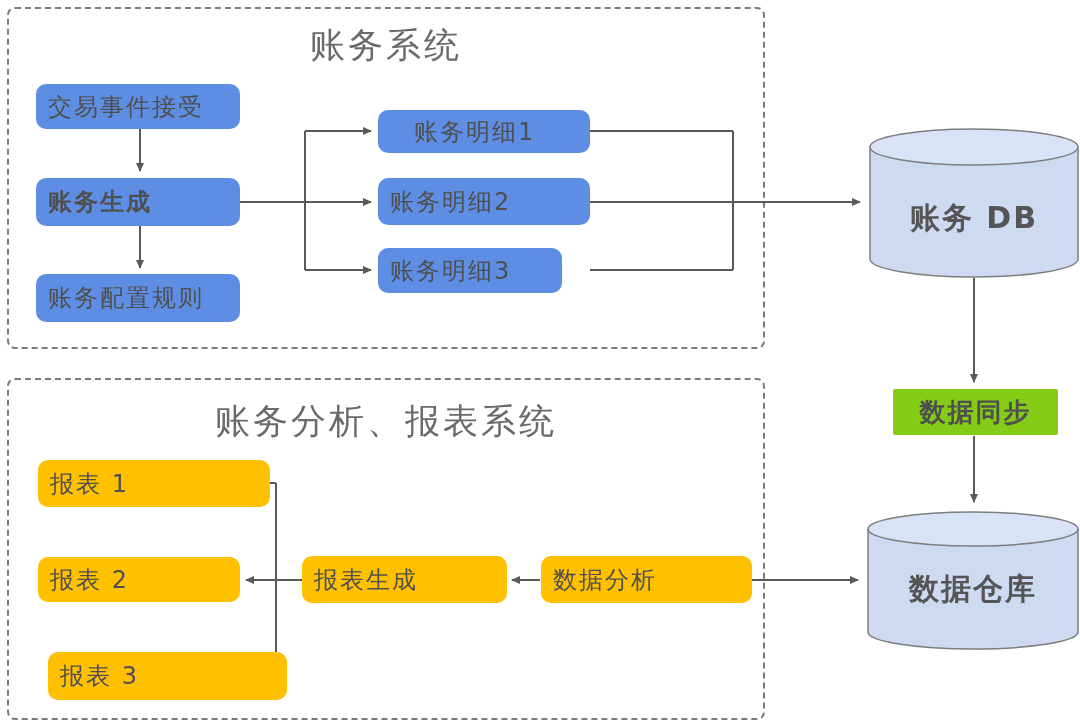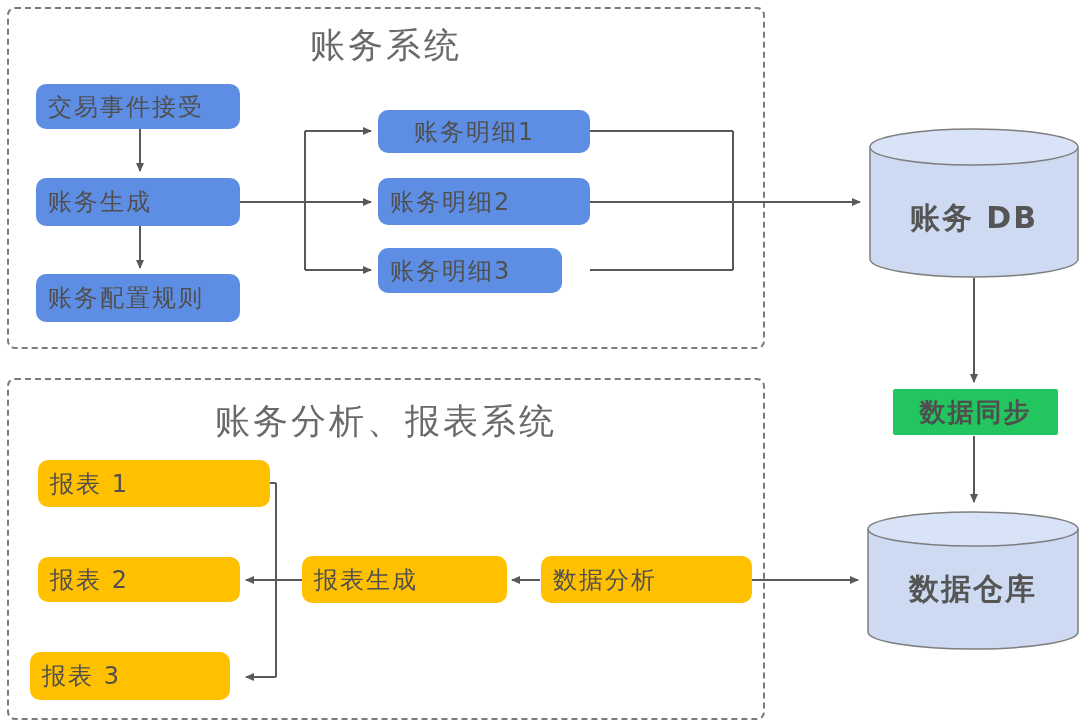--- a/index.html
+++ b/index.html
@@ -16,21 +16,21 @@
     font-size:35px; letter-spacing:3px; font-weight:400; white-space:nowrap;
   }
   .node {
     position:absolute; border-radius:10px; color:#4f4f4f;
     font-size:24px; letter-spacing:2px; display:flex; align-items:center;
     padding-left:12px; white-space:nowrap; z-index:2;
   }
   .node.blue   { background:#5e8ee4; }
   .node.orange { background:#ffc000; }
   .node.green  {
-    background:#22c55e; border-radius:2px; justify-content:center;
+    background:#84cc16; border-radius:2px; justify-content:center;
     padding-left:0; font-weight:600; font-size:26px;
   }
   .cyl-label {
     position:absolute; text-align:center; color:#555555; font-weight:700;
     font-size:30px; letter-spacing:2px; z-index:2; white-space:nowrap;
   }
   svg.wires { position:absolute; left:0; top:0; z-index:1; pointer-events:none; }
 </style>
 </head>
 <body>
@@ -83,30 +83,30 @@
       <ellipse cx="974" cy="147" rx="104" ry="18" fill="#d9e3f7" stroke="#7e7e7e" stroke-width="1.5"></ellipse>
     </g>
 
     <g>
       <path d="M 868 529 L 868 632 A 105 17 0 0 0 1078 632 L 1078 529" fill="#cddaf2" stroke="#7e7e7e" stroke-width="1.5"></path>
       <ellipse cx="973" cy="529" rx="105" ry="17" fill="#d9e3f7" stroke="#7e7e7e" stroke-width="1.5"></ellipse>
     </g>
   </svg>
 
   <div class="node blue" style="left:36px; top:84px; width:204px; height:45px;">交易事件接受</div>
-  <div class="node blue" style="left:36px; top:178px; width:204px; height:48px;">账务生成</div>
+  <div class="node blue" style="left:36px; top:178px; width:204px; height:48px;font-weight:bold;">账务生成</div>
   <div class="node blue" style="left:36px; top:274px; width:204px; height:48px;">账务配置规则</div>
   <div class="node blue" style="left:378px; top:110px; width:212px; height:43px;padding-left:36px;">账务明细1</div>
   <div class="node blue" style="left:378px; top:178px; width:212px; height:47px;text-align:center;">账务明细2</div>
   <div class="node blue" style="left:378px; top:248px; width:184px; height:45px;">账务明细3</div>
 
   <div class="node green" style="left:893px; top:389px; width:165px; height:46px;">数据同步</div>
 
   <div class="node orange" style="left:38px; top:460px; width:232px; height:47px;">报表 1</div>
   <div class="node orange" style="left:38px; top:557px; width:202px; height:45px;">报表 2</div>
-  <div class="node orange" style="left:30px; top:652px; width:200px; height:48px;">报表 3</div>
+  <div class="node orange" style="left:48px; top:652px; width:239px; height:48px;">报表 3</div>
   <div class="node orange" style="left:302px; top:556px; width:205px; height:47px;font-family:Liberation Mono, monospace;">报表生成</div>
   <div class="node orange" style="left:541px; top:556px; width:211px; height:47px;">数据分析</div>
 
   <div class="cyl-label" style="left:870px; top:198px; width:208px;">账务 DB</div>
   <div class="cyl-label" style="left:868px; top:569px; width:210px;">数据仓库</div>
 
 </div>
 
 </body></html>

